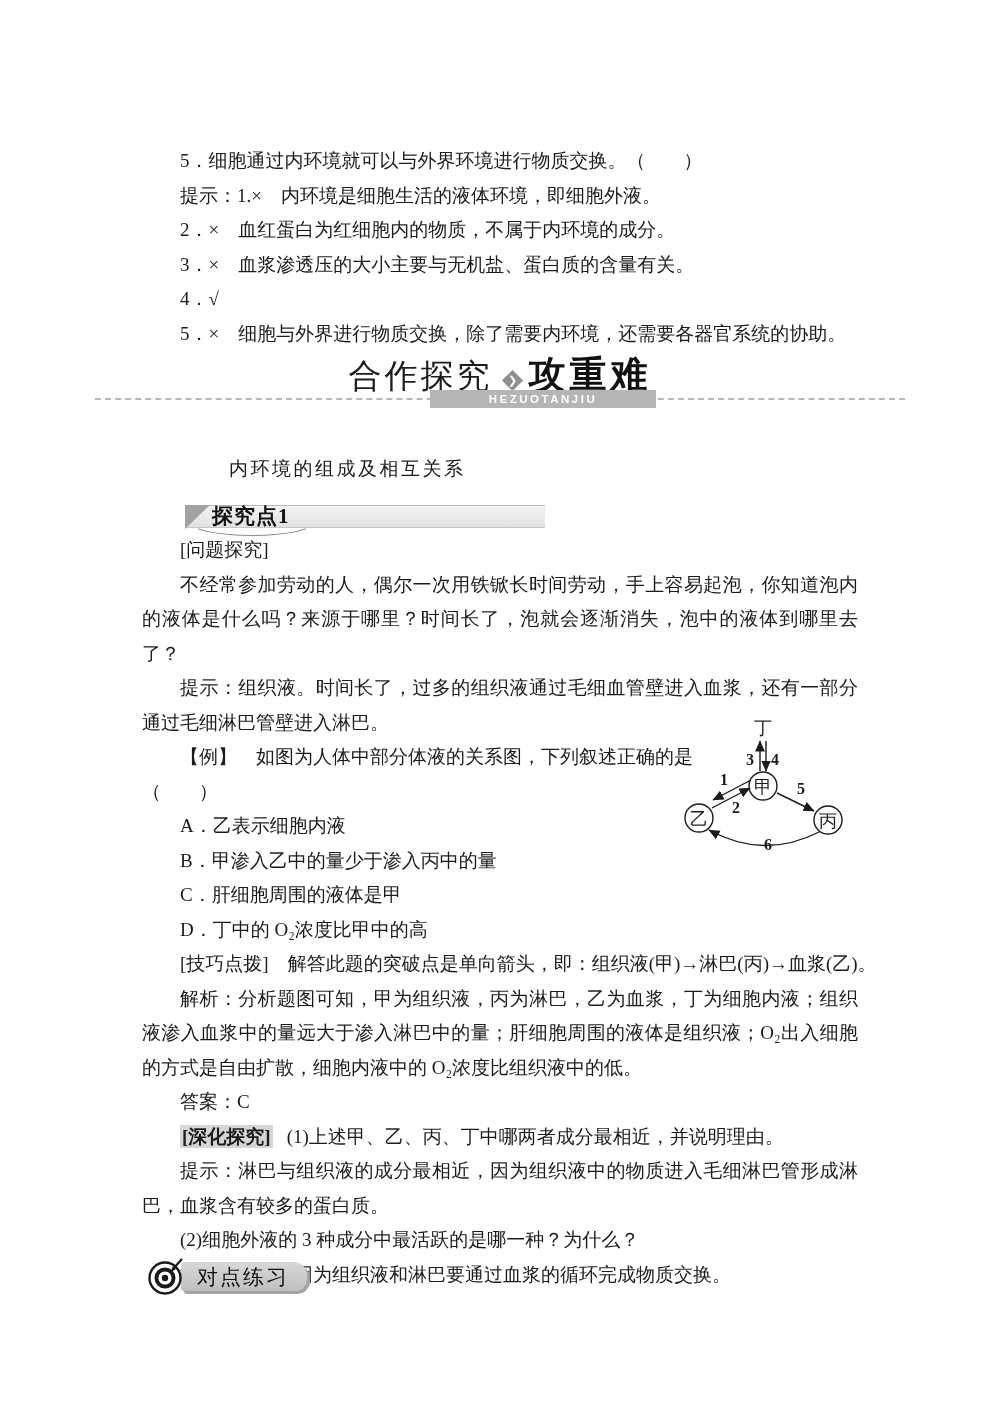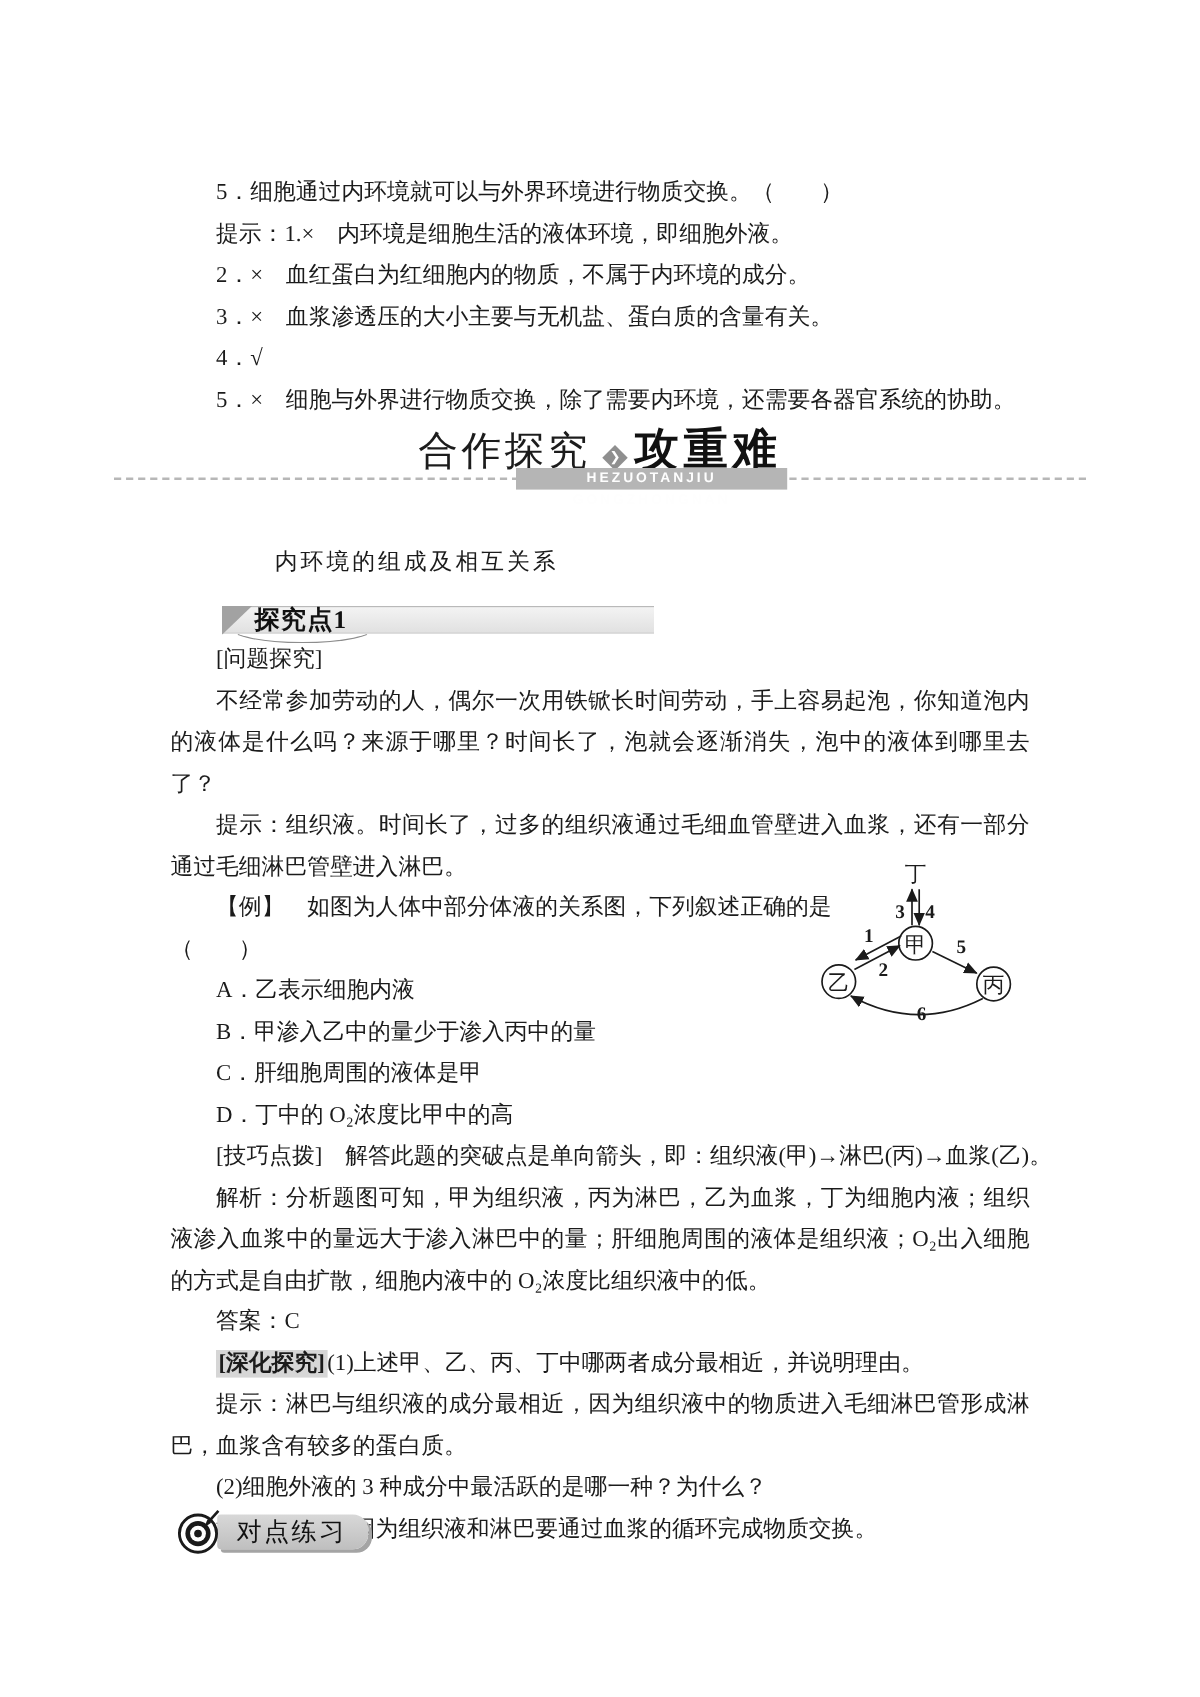--- a/index.html
+++ b/index.html
@@ -45,21 +45,21 @@
   .probe-arc { position:absolute; left:6px; top:7px; width:122px; height:26px;
                border:1px solid transparent; border-bottom:1.5px solid #8d8d8d;
                border-radius:50%; z-index:2; }
   .probe-wedge { position:absolute; left:0; top:2px; width:25px; height:24px;
                  background:#a2a2a2; clip-path:polygon(0 0,100% 0,0 100%); z-index:3; }
   .probe-text { position:absolute; left:27px; top:0; z-index:4; font-weight:700;
                 font-size:21px; line-height:27px; color:#111; letter-spacing:1px; }
 
   
   .main-flow { position:absolute; top:533px; left:142px; width:716px; }
-  .deepen-label { background:#d6d6d6; font-weight:700; padding:1px 2px; }
+  .deepen-label { background:#d6d6d6; font-weight:700; padding:1px 2px; margin-right:14px; }
 
   
   .diagram { position:absolute; left:676px; top:708px; width:185px; height:152px; }
   .diagram svg { display:block; }
   .diagram text { font-family:"Liberation Serif","DejaVu Serif",serif; }
   .node-text { font-size:18px; }
   .num-text { font-size:16px; font-weight:700; }
 
   
   .practice-badge { position:absolute; top:1254px; left:146px; height:44px; display:flex; align-items:center; }

